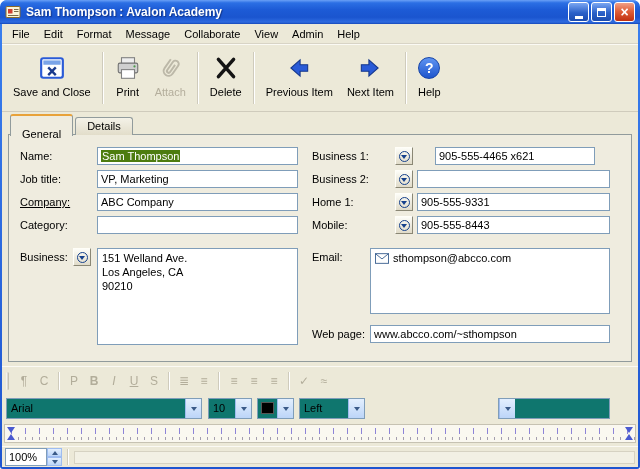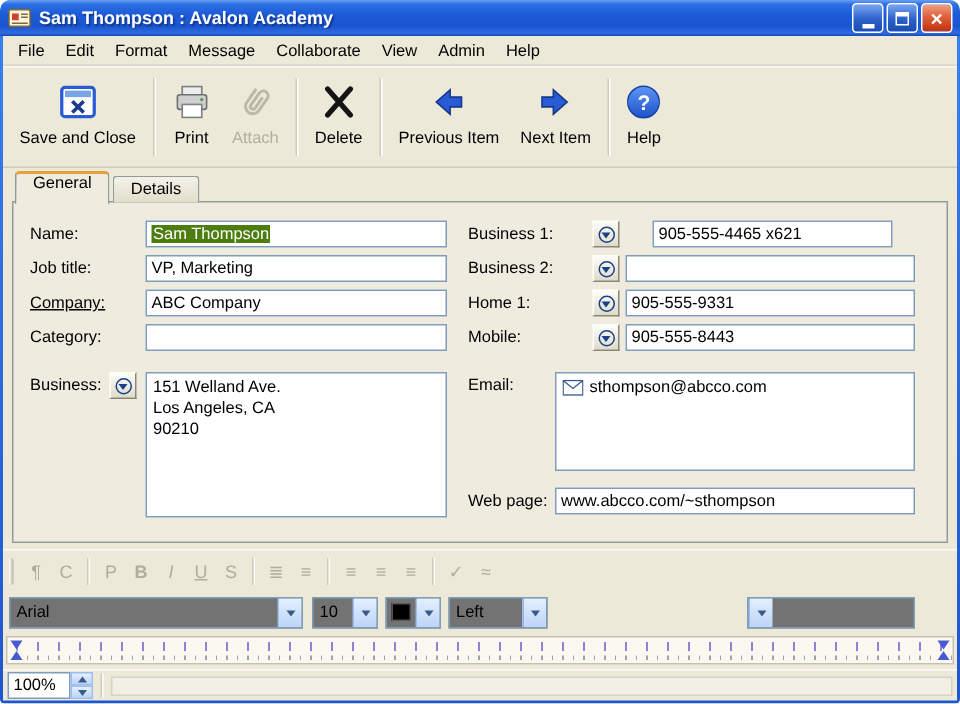--- a/index.html
+++ b/index.html
@@ -65,21 +65,21 @@
   }
   
   .tabstrip { position: absolute; top: 90px; left: 8px; height: 21px; display: flex; z-index: 5; }
   .tab {
     padding: 3px 11px 0 11px; margin-right: 2px;
     border: 1px solid #919b9c; border-bottom: none; border-radius: 3px 3px 0 0;
     background: linear-gradient(180deg,#f4f2e8,#e2ddca);
   }
   .tab.active {
     background: #efecdf; height: 22px; margin-bottom: -1px;
-    border-top: 2px solid #e8a23a; padding-top: 0; text-align: right;
+    border-top: 2px solid #e8a23a; padding-top: 12px; text-align: right;
   }
   .tab.inactive { height: 18px; margin-top: 3px; padding-top: 2px; }
   .tabpage {
     position: absolute; top: 110px; left: 6px; right: 6px; height: 228px;
     border: 1px solid #919b9c; background: #efecdf;
   }
   
   .flabel { position: absolute; height: 14px; white-space: nowrap; }
   .field {
     position: absolute; height: 18px; background: #fff;
@@ -110,21 +110,21 @@
   }
   .handle { width: 3px; height: 18px; margin: 0 5px 0 1px;
             background: linear-gradient(90deg,#ffffff,#b8b4a2); border-radius: 2px; }
   .ftile { width: 20px; height: 20px; display: flex; align-items: center; justify-content: center;
            color: #b2ad9a; font-size: 12px; }
   .ftile.b { font-weight: bold; } .ftile.i { font-style: italic; } .ftile.u { text-decoration: underline; }
   .fsep { width: 2px; height: 18px; margin: 0 4px;
           border-left: 1px solid #cfcbbc; border-right: 1px solid #ffffff; }
   
   .combos { position: absolute; top: 374px; left: 0; right: 0; height: 22px; }
-  .combo { position: absolute; height: 21px; background: #737373; border: 1px solid #7f9db9;
+  .combo { position: absolute; height: 21px; background: #0f766e; border: 1px solid #7f9db9;
            display: flex; align-items: stretch; }
   .combo-text { flex: 1; padding: 3px 4px 0 4px; white-space: nowrap; overflow: hidden; }
   .combo-arrow { width: 16px; background: linear-gradient(180deg,#e3effe,#bcd5f8);
                  border-left: 1px solid #9ebcf0; display: flex; align-items: center; justify-content: center; }
   .arr-dn { width: 0; height: 0; border-left: 3.5px solid transparent;
             border-right: 3.5px solid transparent; border-top: 4px solid #3a5a88; }
   .arr-up { width: 0; height: 0; border-left: 3.5px solid transparent;
             border-right: 3.5px solid transparent; border-bottom: 4px solid #3a5a88; }
   .swatch { width: 13px; height: 12px; border: 1px solid #555; margin: 3px 0 0 3px; }
   

